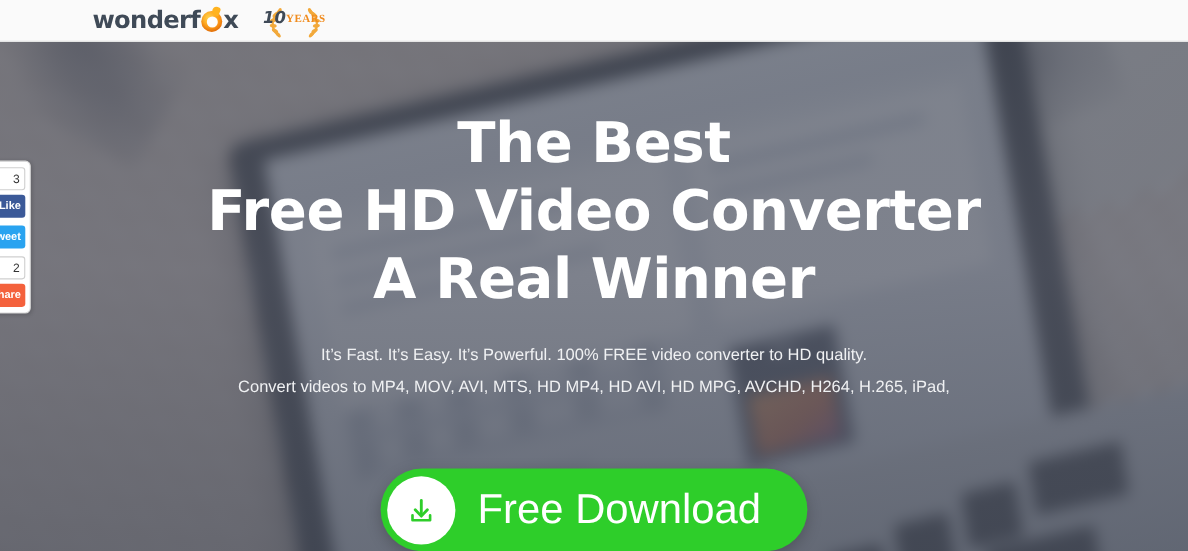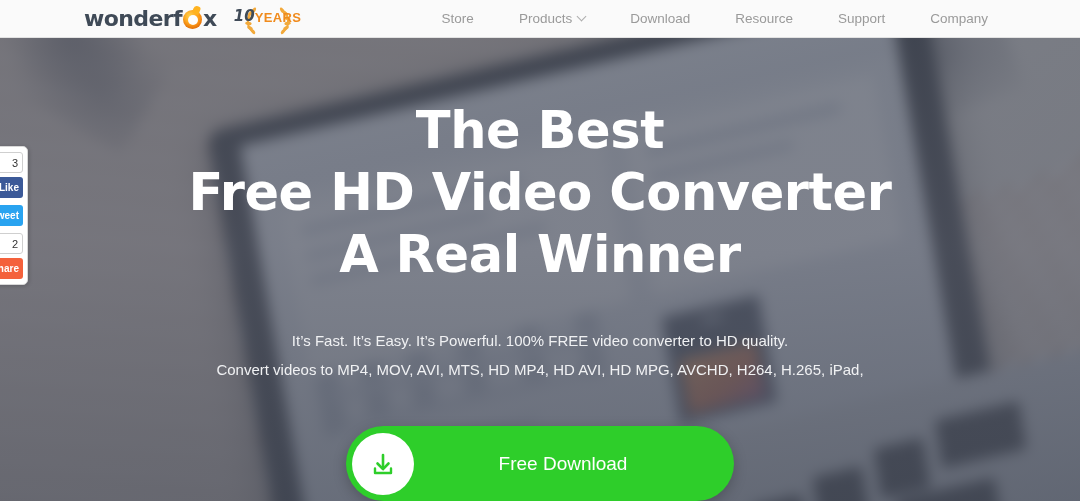--- a/index.html
+++ b/index.html
@@ -52,22 +52,22 @@
     display:flex; flex-direction:row;
     align-items:center; justify-content:center;
   }
   .wreath { position:absolute; inset:0; }
   .badge-num {
     font-family:"DejaVu Sans", sans-serif;
     font-size:15px; font-weight:700; font-style:italic;
     color:#3f4a57; line-height:1; position:relative; top:-2px;
   }
   .badge-years {
-    font-family:Liberation Sans, sans-serif;
-    font-size:13px; font-weight:700;
+    font-family:Liberation Serif, serif;
+    font-size:10px; font-weight:700;
     color:#f08b1d; letter-spacing:.4px; line-height:1;
     position:relative; top:-1px;
   }
 
   #nav { display:flex; align-items:center; margin-left:146px; }
   .nav-item {
     font-size:13.5px; color:#9a9a9a;
     margin-right:45px; white-space:nowrap;
     display:flex; align-items:center; cursor:pointer;
   }
@@ -204,21 +204,21 @@
   #headline {
     margin-top:62px;
     font-family:"DejaVu Sans", sans-serif;
     font-weight:700;
     font-size:51px;
     line-height:62px;
     color:#ffffff;
     letter-spacing:-0.4px;
   }
   #subcopy {
-    margin-top:40px;
+    margin-top:22px;
     font-size:15px;
     line-height:29px;
     color:#f0f1f3;
     font-family:"Liberation Sans", sans-serif;
   }
 
   
   #download-btn {
     position:absolute;
     left:50%; transform:translateX(-50%);
@@ -234,21 +234,21 @@
   #dl-icon-circle {
     width:62px; height:62px; min-width:62px;
     margin-left:6px;
     background:#ffffff;
     border-radius:50%;
     display:flex; align-items:center; justify-content:center;
   }
   #dl-label {
     flex:1; text-align:center;
     color:#ffffff;
-    font-size:19px;
+    font-size:38px;
     font-family:"Liberation Sans", sans-serif;
     padding-right:22px;
     white-space:nowrap;
   }
 
   
   #social-widget {
     position:absolute;
     left:-28px; top:146px;
     width:56px;
@@ -314,41 +314,20 @@
         <ellipse cx="8.4" cy="21.5" rx="3.2" ry="1.7" transform="rotate(8 8.4 21.5)"></ellipse>
         <ellipse cx="10" cy="26" rx="3.1" ry="1.7" transform="rotate(30 10 26)"></ellipse>
         <ellipse cx="13" cy="29.6" rx="2.9" ry="1.6" transform="rotate(52 13 29.6)"></ellipse>
         <ellipse cx="14" cy="8.2" rx="3" ry="1.6" transform="rotate(-62 14 8.2)"></ellipse>
       </g>
     </svg>
     <span class="badge-num">10</span>
     <span class="badge-years">YEARS</span>
   </div>
 
-  <div id="nav">
-    <div class="nav-item">
-      <span>Store</span>
-    </div>
-    <div class="nav-item">
-      <span>Products</span>
-      <span class="chev"></span>
-    </div>
-    <div class="nav-item">
-      <span>Download</span>
-    </div>
-    <div class="nav-item">
-      <span>Resource</span>
-    </div>
-    <div class="nav-item">
-      <span>Support</span>
-    </div>
-    <div class="nav-item">
-      <span>Company</span>
-    </div>
-  </div>
 </div>
 
 <div id="hero">
 
   <div id="photo">
     <div class="fabric"></div>
     <div class="fabric2"></div>
     <div class="fabric3"></div>
     <div class="pillow"></div>
     <div class="leafprint"></div>

